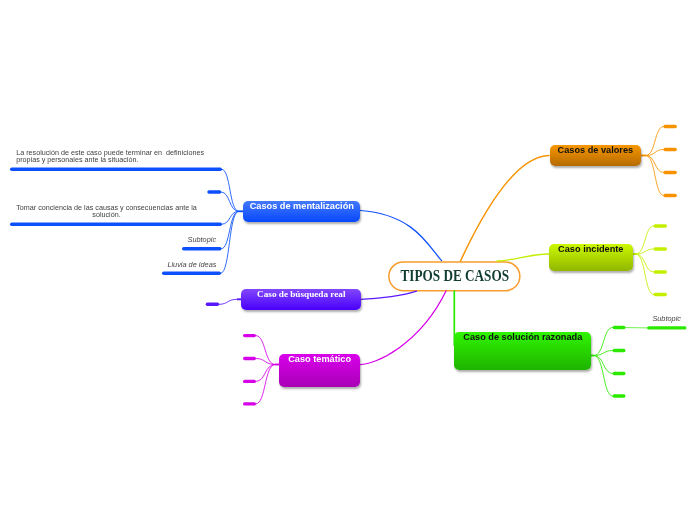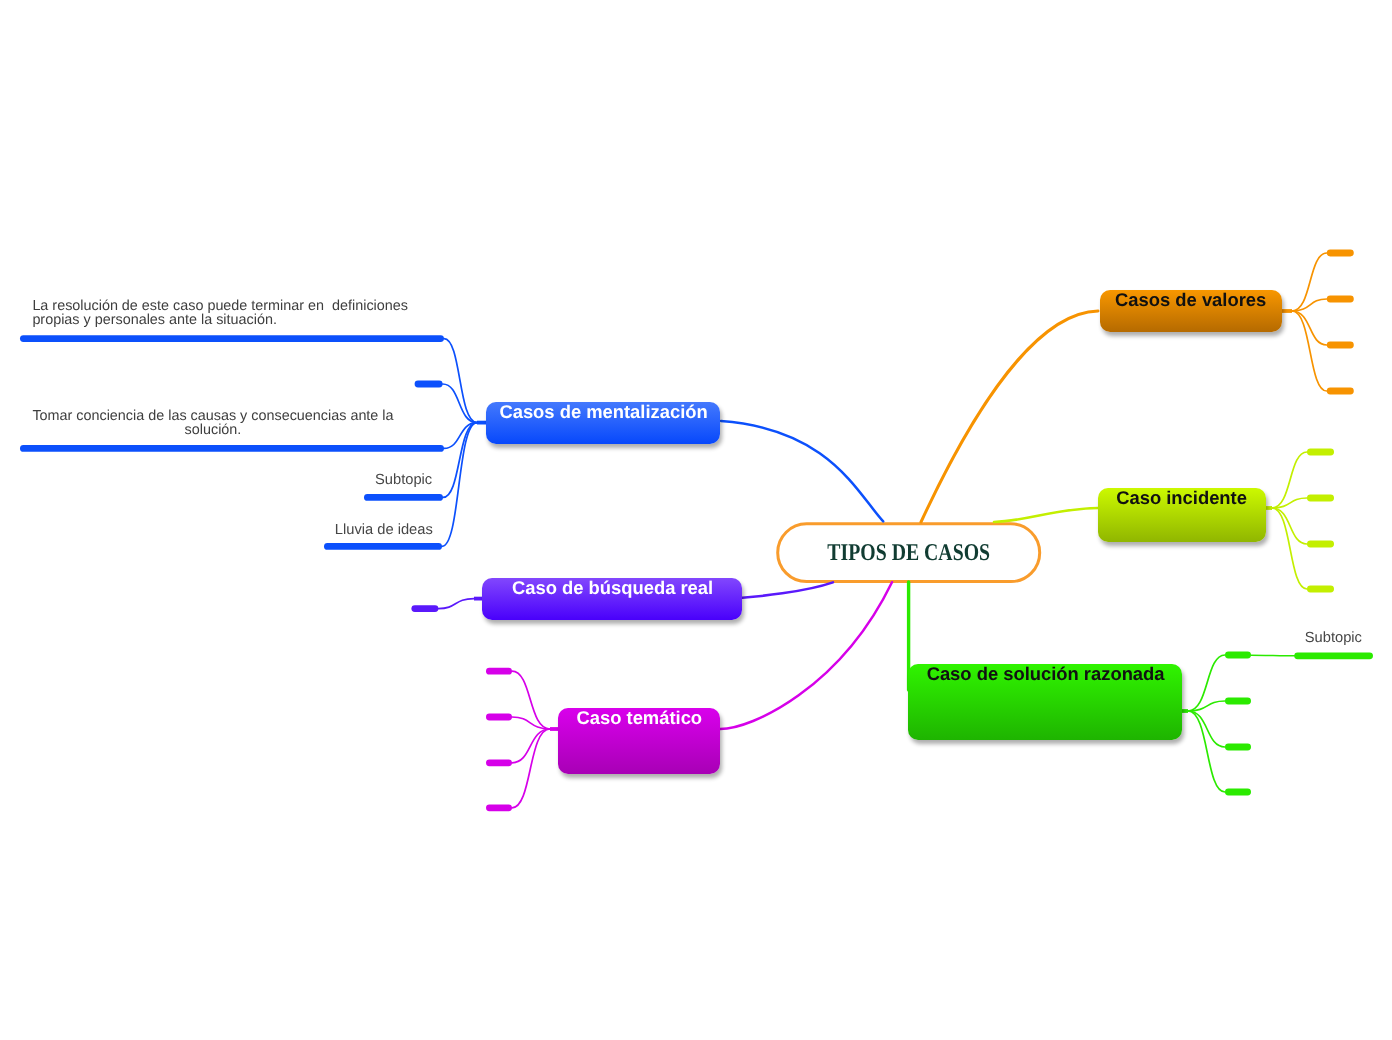--- a/index.html
+++ b/index.html
@@ -6,24 +6,24 @@
   html,body{margin:0;padding:0;background:#ffffff;}
   #root{position:relative;width:696px;height:520px;background:#ffffff;overflow:hidden;
         font-family:"Liberation Sans",sans-serif;}
   svg.edges{position:absolute;left:0;top:0;width:696px;height:520px;}
   .node{position:absolute;display:flex;align-items:flex-start;justify-content:center;
         border-radius:5px;white-space:nowrap;font-weight:bold;font-size:9.2px;
         box-sizing:border-box;box-shadow:1px 2px 2.2px rgba(0,0,0,0.32);}
   .central{position:absolute;display:flex;align-items:center;justify-content:center;
            border-radius:15px;background:transparent;
            font-family:"Liberation Serif",serif;font-weight:bold;color:#153a33;
-           white-space:nowrap;box-sizing:border-box;font-size:12px;}
+           white-space:nowrap;box-sizing:border-box;font-size:16px;}
   .central span{display:inline-block;transform:scaleX(0.824);transform-origin:center;}
   .sublabel{position:absolute;color:#464646;font-size:7.35px;white-space:nowrap;
-            font-family:"Liberation Sans",sans-serif;}
+            font-family:"Liberation Sans",sans-serif;font-style:italic;}
   .ntext{position:absolute;color:#3e3e3e;font-size:7.2px;line-height:6.9px;white-space:pre;
          font-family:"Liberation Sans",sans-serif;}
 </style>
 </head>
 <body>
 
 <div id="root">
   <svg class="edges" id="edgesvg" viewBox="0 0 696 520" width="696" height="520">
       <rect x="388.85" y="261.9" width="131" height="28.9" rx="14.45" ry="14.45" fill="#ffffff" stroke="#f99c2c" stroke-width="1.5"></rect>
       <path d="M460.5,261 C480,219 513.9,156.3 549,155.5" fill="none" stroke="#f79300" stroke-width="1.5" stroke-linecap="round"></path>
@@ -103,20 +103,20 @@
         <span>Casos de mentalización</span>
       </div>
       <div class="ntext" style="left: 16.2px; top: 150.4px;"><div>La resolución de este caso puede terminar en  definiciones</div><div>propias y personales ante la situación.</div></div>
       <div class="ntext" style="left: 16.2px; top: 204.9px; text-align: center;"><div>Tomar conciencia de las causas y consecuencias ante la</div><div>solución.</div></div>
       <div class="sublabel" style="left: 187.5px; top: 234.8px;">
         <div>Subtopic</div>
       </div>
       <div class="sublabel" style="left: 167.4px; top: 259.5px;">
         <div>Lluvia de ideas</div>
       </div>
-      <div class="node" style="left: 241.3px; top: 288.5px; width: 130px; height: 21px; background: linear-gradient(rgb(130, 71, 253) 0%, rgb(73, 0, 251) 100%); color: rgb(255, 255, 255);">
+      <div class="node" style="left: 241.3px; top: 288.5px; width: 120px; height: 21px; background: linear-gradient(rgb(130, 71, 253) 0%, rgb(73, 0, 251) 100%); color: rgb(255, 255, 255); font-family: Liberation Serif, serif;">
         <span>Caso de búsqueda real</span>
       </div>
       <div class="node" style="left: 279.3px; top: 354px; width: 80.7px; height: 33px; background: linear-gradient(rgb(217, 0, 236) 0%, rgb(168, 0, 181) 100%); color: rgb(255, 255, 255);">
         <span>Caso temático</span>
       </div>
     </div>
 </div>
 
 </body></html>

